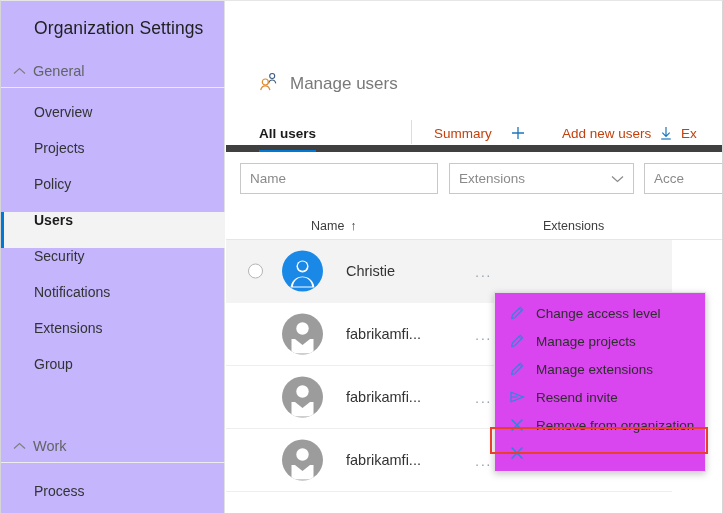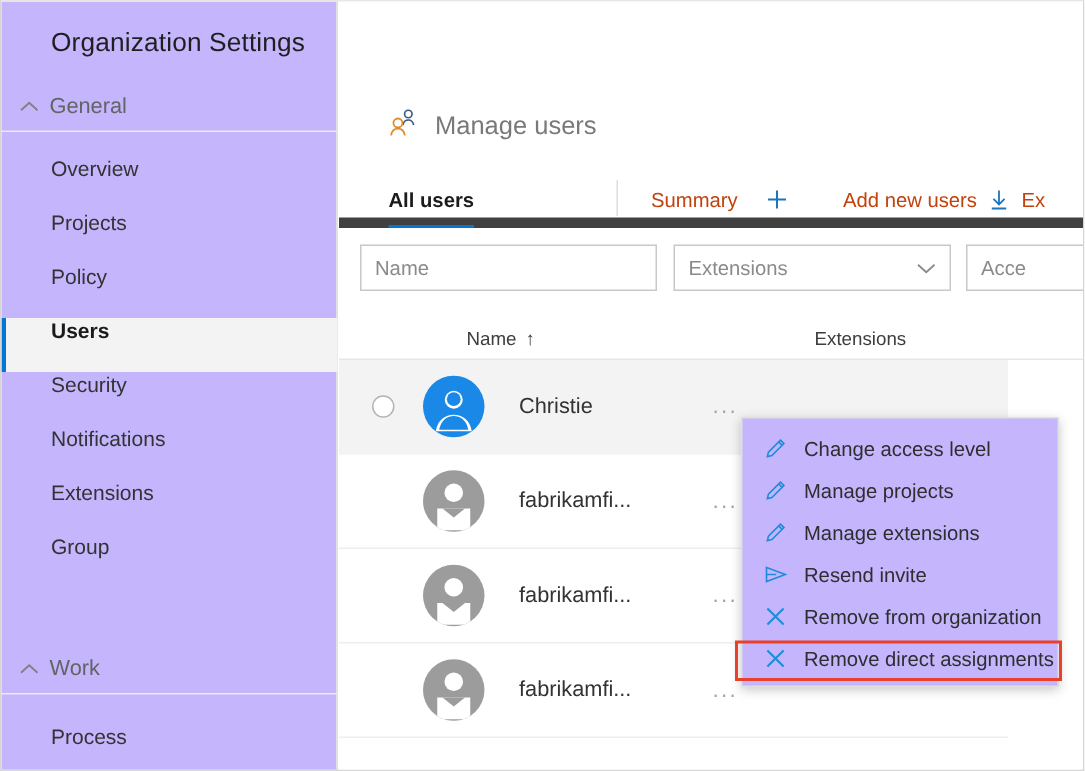--- a/index.html
+++ b/index.html
@@ -247,23 +247,23 @@
     left: 249px; top: 50%;
     transform: translateY(-50%);
     font-size: 15px;
     color: #9aa7b4;
     letter-spacing: 1.5px;
   }
 
   
   #ctx-menu {
     position: absolute;
-    left: 493px; top: 277px;
+    left: 493px; top: 291px;
     width: 212px;
-    background: #c4b5fd;
+    background: #d946ef;
     border: 1px solid #e0e0e0;
     box-shadow: 0 2px 7px rgba(0,0,0,0.22);
     padding: 6px 0 4px 0;
     z-index: 30;
   }
   .mi {
     height: 28px;
     display: flex;
     align-items: center;
     gap: 11px;
@@ -514,19 +514,18 @@
         </svg>
       </span>
       <span>Remove from organization</span>
     </div>
     <div class="mi">
       <span class="mic">
         <svg width="14" height="14" viewBox="0 0 14 14">
           <path d="M1.6 1.6 L12.4 12.4 M12.4 1.6 L1.6 12.4" stroke="#1f8cdb" stroke-width="1.4" fill="none"></path>
         </svg>
       </span>
-      <span>Remove direct assignments</span>
     </div>
   </div>
 
   <div id="hl-box"></div>
 
 </div>
 
 </body></html>

